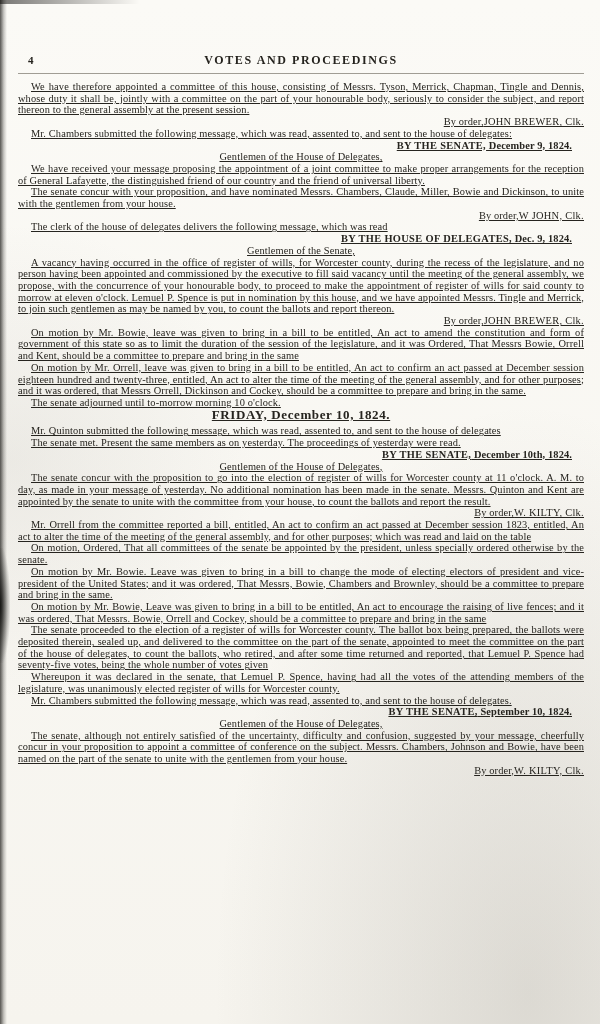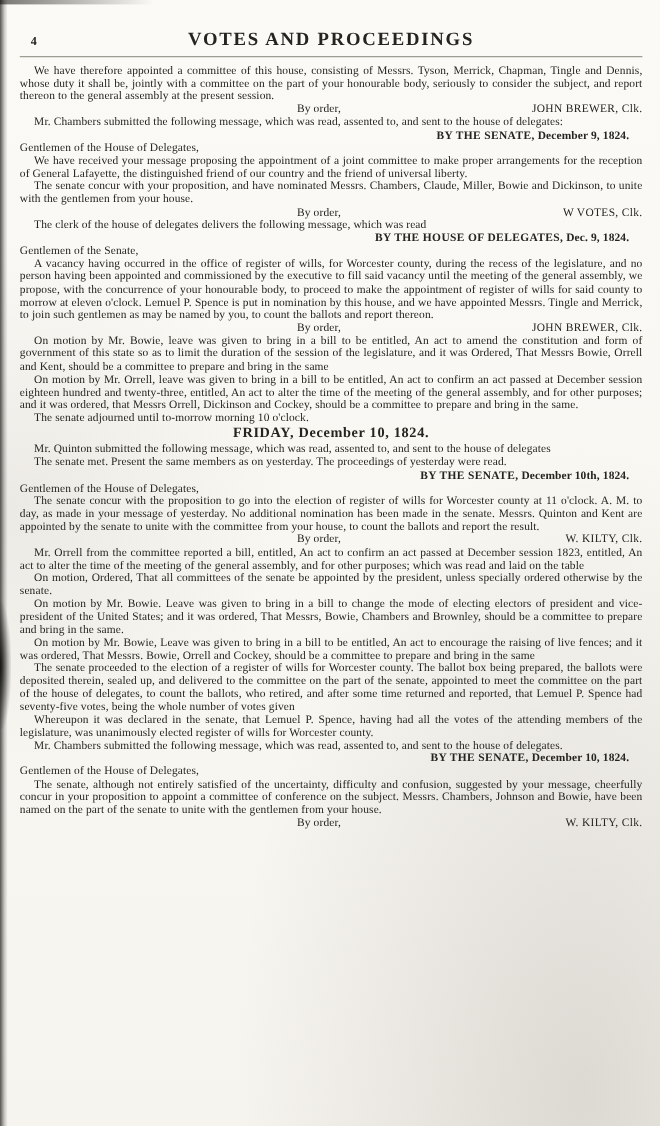--- a/index.html
+++ b/index.html
@@ -35,27 +35,27 @@
   }
   .content {
     position:absolute; left:18px; right:16px; top:26px;
   }
   .header {
     display:grid; grid-template-columns:1fr auto 1fr; align-items:baseline;
     padding-bottom:5px; margin-bottom:7px;
     border-bottom:1px solid rgba(70,64,52,0.50);
   }
   .pagenum { justify-self:start; padding-left:10px; font-size:11px; font-weight:bold; }
-  .title { font-size:17px; font-weight:bold; letter-spacing:1.6px; }
-  .body-text { font-size:10.4px; line-height:11.7px; letter-spacing:0.12px; }
+  .title { font-size:12px; font-weight:bold; letter-spacing:1.6px;margin-top:27px; }
+  .body-text { font-size:10.4px; line-height:11.7px; letter-spacing:0.12px;text-decoration:underline; }
   p.para { text-align:justify; text-indent:13px; }
-  p.salutation { text-indent:0; text-align:left; }
+  p.salutation { text-indent:0; text-align:center; }
   p.heading-right { text-align:right; padding-right:12px; font-weight:bold; }
   p.heading-right .org { letter-spacing:0.35px; }
-  p.byorder { display:flex; justify-content:space-between; padding-left:252px; }
+  p.byorder { display:flex; justify-content:flex-end; padding-left:252px; }
   p.byorder .signer { letter-spacing:0.3px; }
   p.heading-center {
     text-align:center; font-weight:bold; font-size:13px; letter-spacing:0.6px;
     margin-bottom:5px;
   }
 </style>
 </head>
 <body>
 
 <div class="page">
@@ -75,21 +75,21 @@
           <span>By order,</span>
           <span class="signer">JOHN BREWER, Clk.</span>
         </p>
         <p class="para">Mr. Chambers submitted the following message, which was read, assented to, and sent to the house of delegates:</p>
         <p class="heading-right"><span class="org">BY THE SENATE,</span><span> December 9, 1824.</span></p>
         <p class="salutation">Gentlemen of the House of Delegates,</p>
         <p class="para">We have received your message proposing the appointment of a joint committee to make proper arrangements for the reception of General Lafayette, the distinguished friend of our country and the friend of universal liberty.</p>
         <p class="para">The senate concur with your proposition, and have nominated Messrs. Chambers, Claude, Miller, Bowie and Dickinson, to unite with the gentlemen from your house.</p>
         <p class="byorder">
           <span>By order,</span>
-          <span class="signer">W VOTES, Clk.</span>
+          <span class="signer">W JOHN, Clk.</span>
         </p>
         <p class="para">The clerk of the house of delegates delivers the following message, which was read</p>
         <p class="heading-right"><span class="org">BY THE HOUSE OF DELEGATES,</span><span> Dec. 9, 1824.</span></p>
         <p class="salutation">Gentlemen of the Senate,</p>
         <p class="para">A vacancy having occurred in the office of register of wills, for Worcester county, during the recess of the legislature, and no person having been appointed and commissioned by the executive to fill said vacancy until the meeting of the general assembly, we propose, with the concurrence of your honourable body, to proceed to make the appointment of register of wills for said county to morrow at eleven o'clock. Lemuel P. Spence is put in nomination by this house, and we have appointed Messrs. Tingle and Merrick, to join such gentlemen as may be named by you, to count the ballots and report thereon.</p>
         <p class="byorder">
           <span>By order,</span>
           <span class="signer">JOHN BREWER, Clk.</span>
         </p>
         <p class="para">On motion by Mr. Bowie, leave was given to bring in a bill to be entitled, An act to amend the constitution and form of government of this state so as to limit the duration of the session of the legislature, and it was Ordered, That Messrs Bowie, Orrell and Kent, should be a committee to prepare and bring in the same</p>
@@ -105,21 +105,21 @@
           <span>By order,</span>
           <span class="signer">W. KILTY, Clk.</span>
         </p>
         <p class="para">Mr. Orrell from the committee reported a bill, entitled, An act to confirm an act passed at December session 1823, entitled, An act to alter the time of the meeting of the general assembly, and for other purposes; which was read and laid on the table</p>
         <p class="para">On motion, Ordered, That all committees of the senate be appointed by the president, unless specially ordered otherwise by the senate.</p>
         <p class="para">On motion by Mr. Bowie. Leave was given to bring in a bill to change the mode of electing electors of president and vice-president of the United States; and it was ordered, That Messrs, Bowie, Chambers and Brownley, should be a committee to prepare and bring in the same.</p>
         <p class="para">On motion by Mr. Bowie, Leave was given to bring in a bill to be entitled, An act to encourage the raising of live fences; and it was ordered, That Messrs. Bowie, Orrell and Cockey, should be a committee to prepare and bring in the same</p>
         <p class="para">The senate proceeded to the election of a register of wills for Worcester county.  The ballot box being prepared, the ballots were deposited therein, sealed up, and delivered to the committee on the part of the senate, appointed to meet the committee on the part of the house of delegates, to count the ballots, who retired, and after some time returned and reported, that Lemuel P. Spence had seventy-five votes, being the whole number of votes given</p>
         <p class="para">Whereupon it was declared in the senate, that Lemuel P. Spence, having had all the votes of the attending members of the legislature, was unanimously elected register of wills for Worcester county.</p>
         <p class="para">Mr. Chambers submitted the following message, which was read, assented to, and sent to the house of delegates.</p>
-        <p class="heading-right"><span class="org">BY THE SENATE,</span><span> December 10, 1824.</span></p>
+        <p class="heading-right"><span class="org">BY THE SENATE,</span><span> September 10, 1824.</span></p>
         <p class="salutation">Gentlemen of the House of Delegates,</p>
         <p class="para">The senate, although not entirely satisfied of the uncertainty, difficulty and confusion, suggested by your message, cheerfully concur in your proposition to appoint a committee of conference on the subject. Messrs. Chambers, Johnson and Bowie, have been named on the part of the senate to unite with the gentlemen from your house.</p>
         <p class="byorder">
           <span>By order,</span>
           <span class="signer">W. KILTY, Clk.</span>
         </p>
       </div>
   </div>
 </div>
 

